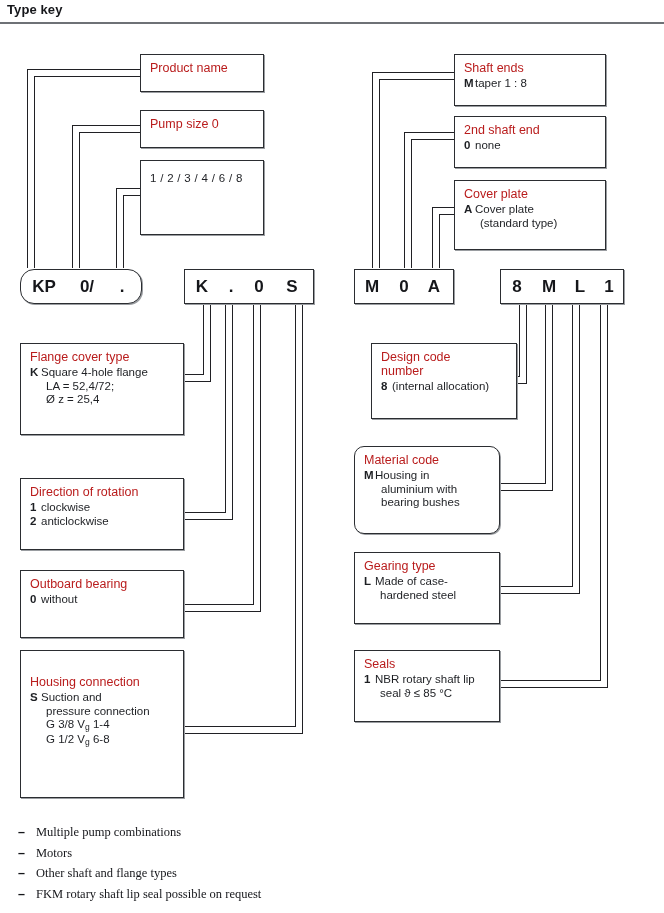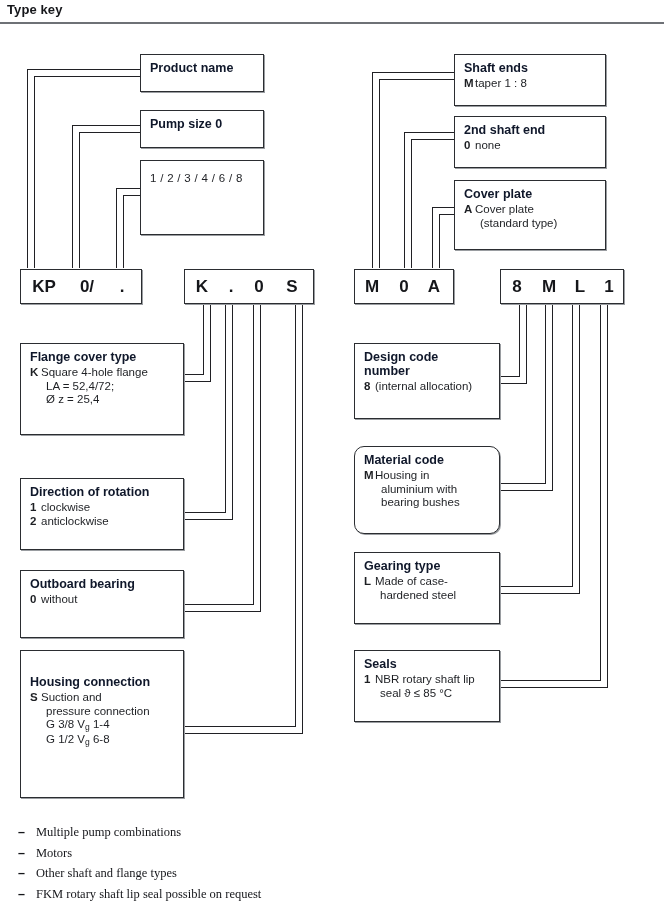--- a/index.html
+++ b/index.html
@@ -29,22 +29,22 @@
   
   .box{
     position:absolute;background:#fff;
     border:1px solid #2b2d31;
     box-shadow:1px 1px 0 0 #9a9da1;
     box-sizing:border-box;
     padding:6px 8px 5px 9px;
     z-index:5;
   }
   .box .ttl{
-    font-size:12.5px;font-weight:bold;line-height:14px;
-    color:#0f172a;white-space:pre-line;
+    font-size:12.5px;font-weight:normal;line-height:14px;
+    color:#b91c1c;white-space:pre-line;
   }
   .box .rows{margin-top:2px;}
   .box .r{
     font-size:11.5px;line-height:13.6px;color:#1d1f23;
     display:flex;align-items:flex-start;
   }
   .box .r .k{
     font-weight:bold;min-width:11px;flex:0 0 auto;
   }
   .box .r .v{flex:1 1 auto;white-space:pre-line;}
@@ -168,21 +168,21 @@
         <span class="k">A</span>
         <span class="v">Cover plate</span>
       </div>
       <div class="r cont" style="padding-left:5px;">
         <span class="k">A</span>
         <span class="v">(standard type)</span>
       </div>
     </div>
   </div>
 
-  <div class="codebox" style="left:20px;top:269px;width:122px;height:35px;">
+  <div class="codebox" style="left:20px;top:269px;width:122px;height:35px;border-radius:14px;">
     <span class="seg" style="width:46px;">KP</span>
     <span class="seg" style="width:40px;">0/</span>
     <span class="seg" style="width:30px;">.</span>
   </div>
 
   <div class="codebox" style="left:184px;top:269px;width:130px;height:35px;">
     <span class="seg" style="width:34px;">K</span>
     <span class="seg" style="width:24px;">.</span>
     <span class="seg" style="width:32px;">0</span>
     <span class="seg" style="width:34px;">S</span>
@@ -258,21 +258,21 @@
         <span class="k">S</span>
         <span class="v">G 3/8 V<sub>g</sub> 1-4</span>
       </div>
       <div class="r cont" style="padding-left:5px;">
         <span class="k">S</span>
         <span class="v">G 1/2 V<sub>g</sub> 6-8</span>
       </div>
     </div>
   </div>
 
-  <div class="box" style="left:354px;top:343px;width:146px;height:76px;">
+  <div class="box" style="left:371px;top:343px;width:146px;height:76px;">
     <div class="ttl">Design code
 number</div>
     <div class="rows">
       <div class="r">
         <span class="k">8</span>
         <span class="v">(internal allocation)</span>
       </div>
     </div>
   </div>
 

